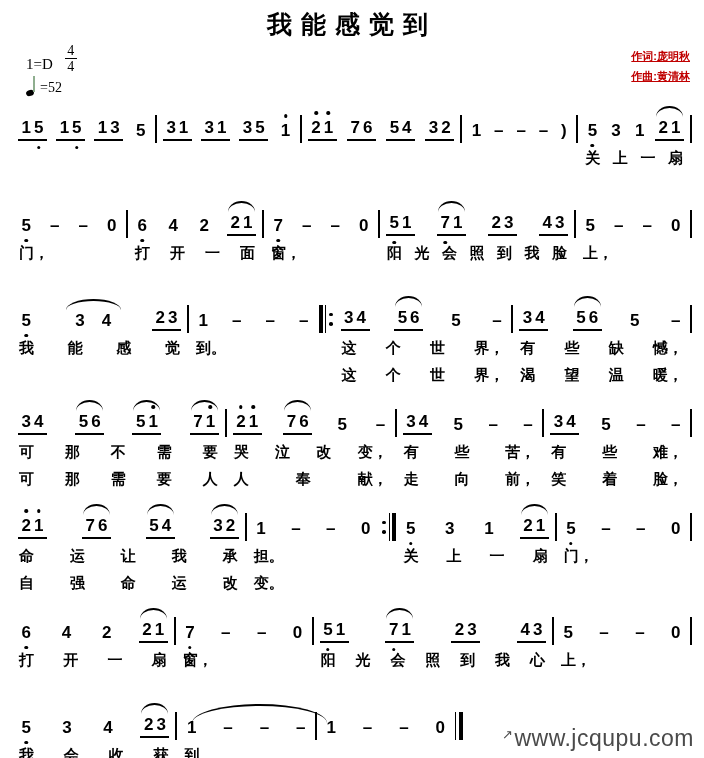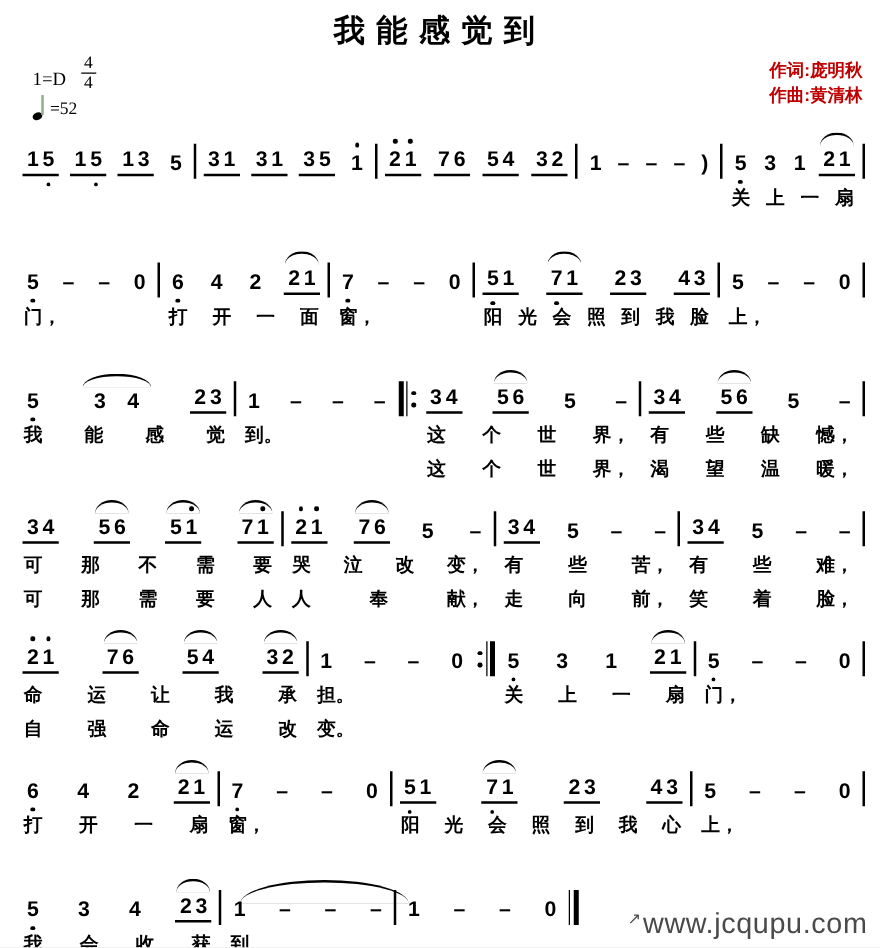--- a/index.html
+++ b/index.html
@@ -15,21 +15,21 @@
   .frac{display:inline-flex;flex-direction:column;align-items:center;margin-left:12px;
         font-size:14px;line-height:13px;font-weight:400;}
   .fracline{width:12px;border-top:1.5px solid #000;margin:1px 0;}
   .tempo{position:absolute;left:26px;top:76px;display:flex;align-items:flex-end;font-size:14px;
          font-family:"Liberation Serif","DejaVu Serif",serif;}
   .qnote{position:relative;width:12px;height:20px;display:inline-block;margin-right:2px;}
   .qnote .head{position:absolute;left:0;bottom:0;width:8px;height:6px;background:#000;
                border-radius:50%;transform:rotate(-20deg);}
   .qnote .stem{position:absolute;left:7px;bottom:4px;width:2px;height:16px;}
   
-  .credits{position:absolute;right:14px;top:46px;font-size:14px;font-weight:700;line-height:20px;}
+  .credits{position:absolute;right:14px;top:46px;font-size:11px;font-weight:700;line-height:20px;text-decoration:underline;}
   
   .score{margin-top:2px;}
   .line{display:flex;align-items:flex-start;padding-top:15px;margin:0 12px 27px 12px;position:relative;}
   .line.r2{margin-bottom:9px;}
   .measure{display:flex;flex-direction:column;padding:0 5px;min-width:0;}
   .notes-row{display:flex;justify-content:space-between;align-items:flex-end;height:26px;}
   .lyrics-row{display:flex;justify-content:space-between;align-items:flex-end;height:27px;
               font-size:15px;font-weight:700;padding:0 2px;white-space:nowrap;}
   .g{display:inline-flex;align-items:flex-end;position:relative;padding:0 2px;margin:0 1px;}
   .g.u{border-bottom:2px solid #000;padding-bottom:1px;}

